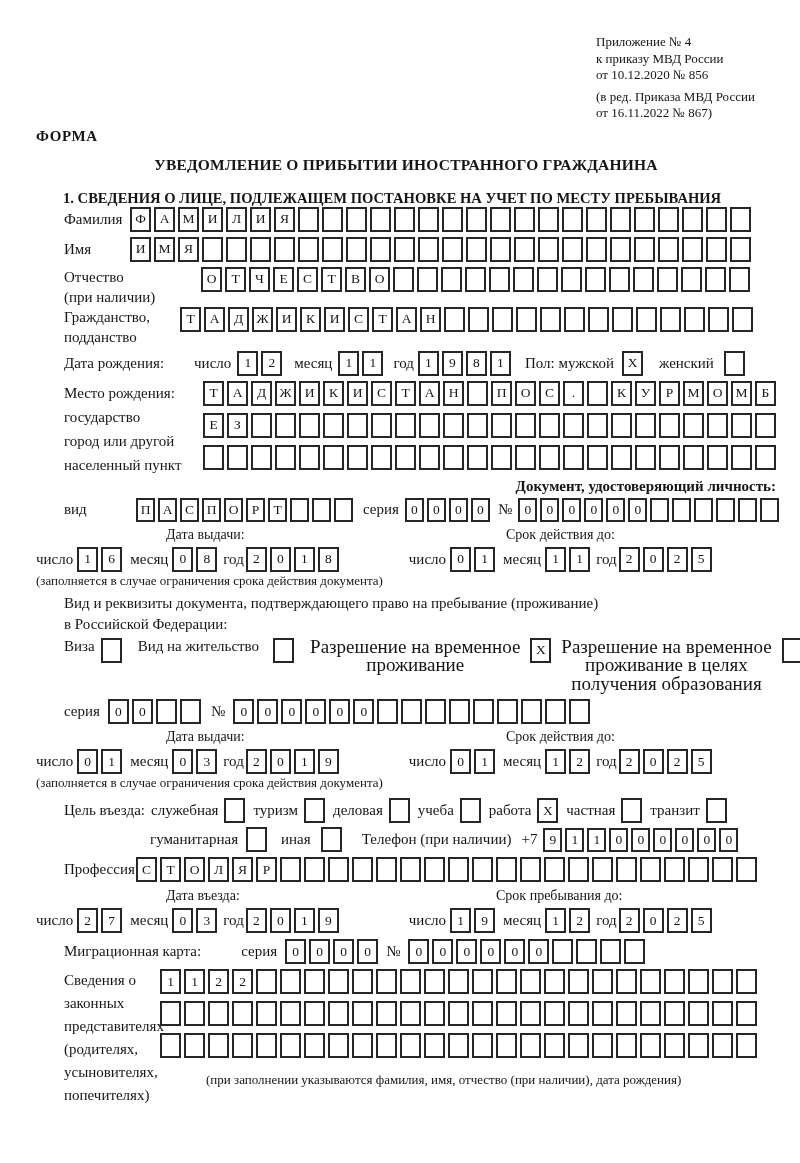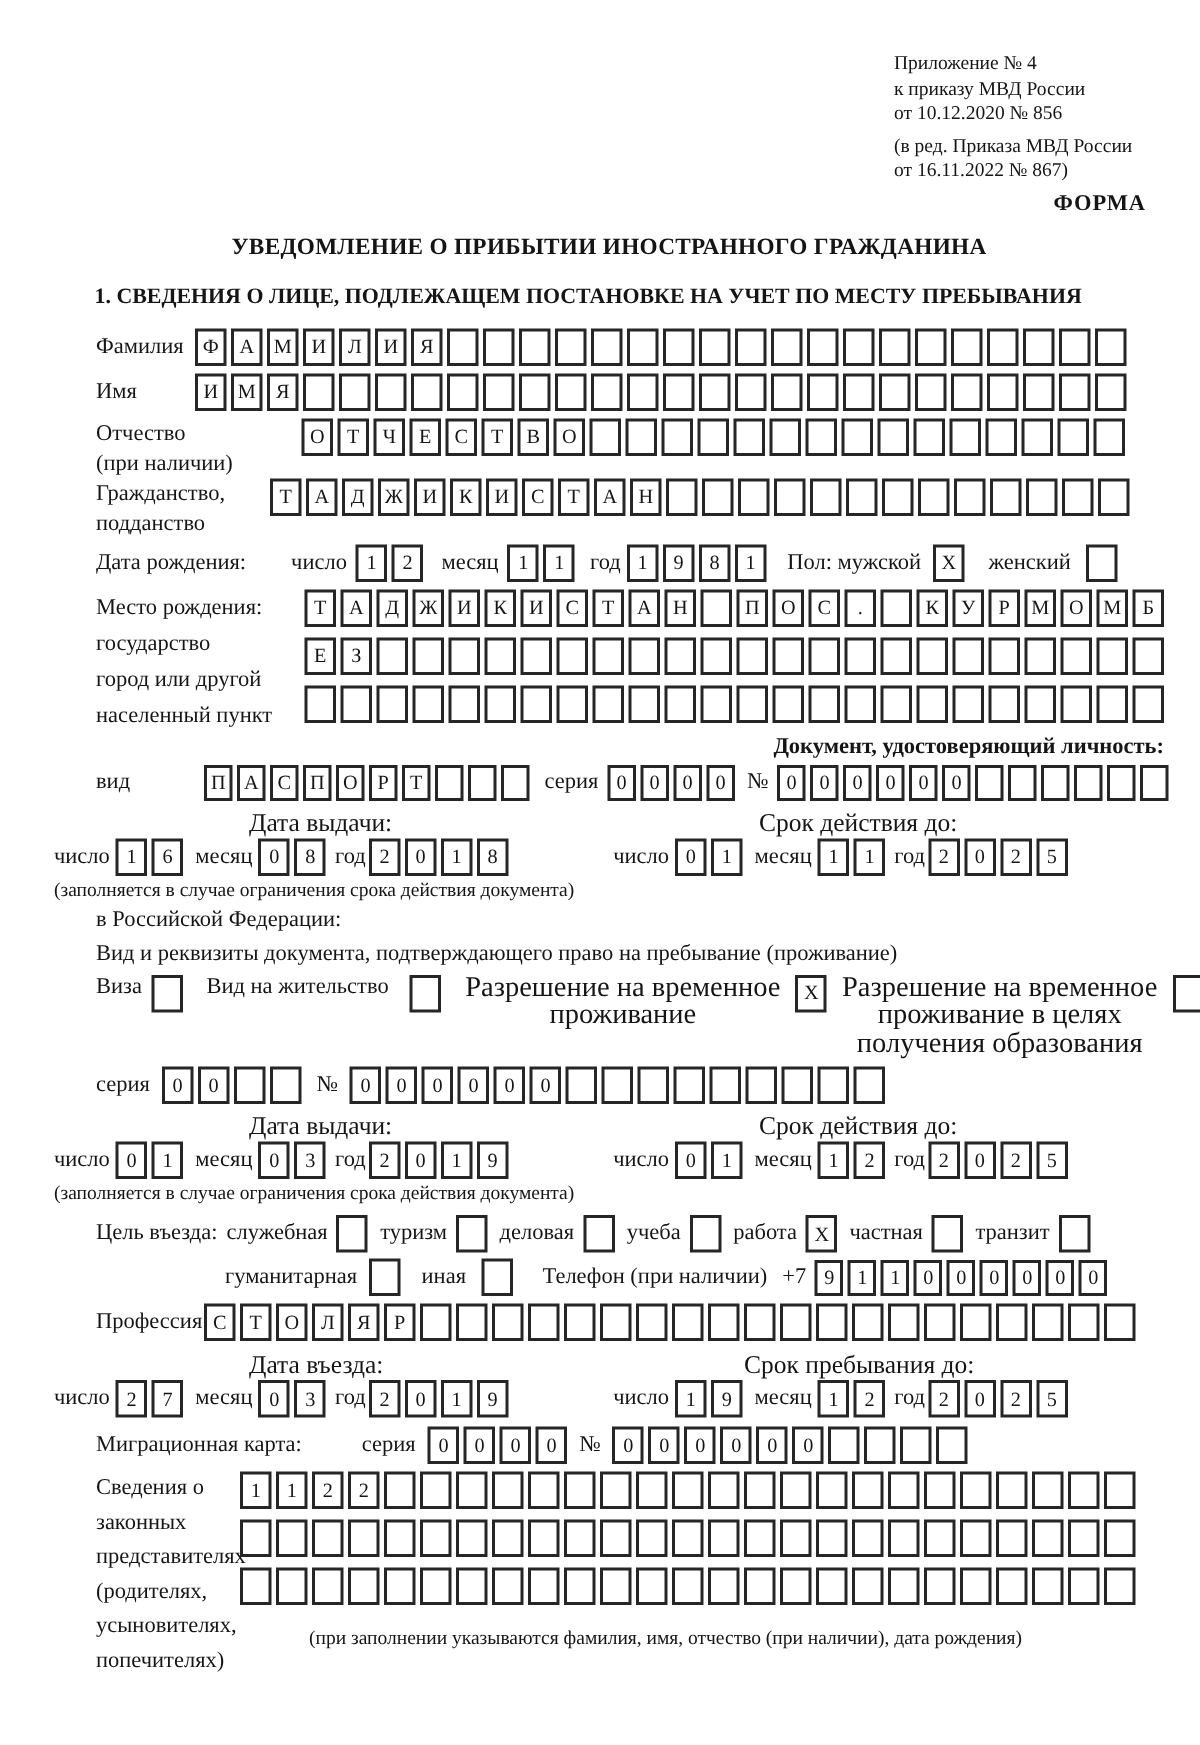--- a/index.html
+++ b/index.html
@@ -3,48 +3,48 @@
 <meta charset="utf-8">
 <style>
   *{box-sizing:border-box}
   html,body{margin:0;padding:0;background:#fff}
   .page{width:800px;height:1163px;background:#fff;overflow:hidden;position:relative;
         font-family:"Liberation Serif","DejaVu Serif",serif;color:#151515;font-size:15px;
         padding:34px 24px 0 36px}
   .b{font-weight:bold}
   .annot{width:180px;margin-left:auto;line-height:16.5px;font-size:13px}
   .gap{margin-top:5px}
-  .forma{text-align:right;margin-top:6px;padding-right:12px;font-size:15px;letter-spacing:.6px}
+  .forma{margin-top:6px;padding-right:12px;font-size:15px;letter-spacing:.6px}
   .title{text-align:center;margin-top:8px;font-size:15.5px;line-height:23px;letter-spacing:.2px}
   .tline{display:inline-block;width:58px;border-bottom:2px solid #3a3a3a;margin-left:10px;height:12px}
   .sect{margin-top:14px;margin-left:27px;font-size:14.6px}
   .frow{display:flex;align-items:center;white-space:nowrap}
   .top{align-items:flex-start}
   .lbl{flex:none}
   .ind{margin-left:28px}
   .lw66{width:66px;flex:none}.lw72{width:72px;flex:none}.lw96{width:96px;flex:none}
   .lw116{width:116px;flex:none}.lw137{width:137px;flex:none}.lw139{width:139px;flex:none}
   .lbl2{line-height:20px;flex:none}
   .lblcol{line-height:24px;flex:none}
   .lblcol6{line-height:23px;flex:none}
   .cells{display:inline-flex;gap:3px;flex:none}
   .cell{flex:none;width:21px;height:25px;border:2px solid #262626;display:inline-flex;
         align-items:center;justify-content:center;font-size:13.5px;background:#fff}
   .sm .cell{width:19px;height:24px}
   .stack{display:flex;flex-direction:column;gap:7px}
-  .dheads{position:relative;height:18px;font-size:17px}
+  .dheads{position:relative;height:18px;font-size:14px}
   .dheads span{position:absolute;top:0}
   .dh1{left:130px}.dh2{left:470px}.dh2b{left:460px}
   .note{font-size:13px;text-align:left;padding-right:16px}
   .reprnote{font-size:13px;margin-top:7px;margin-left:46px}
   .center{text-align:right}
   .pl{text-align:center;line-height:18.5px;font-size:19px;flex:none}
   .mt1{margin-top:1px}.mt2{margin-top:2px}.mt3{margin-top:3px}.mt4{margin-top:4px}
   .mt5{margin-top:5px}.mt6{margin-top:6px}.mt7{margin-top:7px}
-  .mt12{margin-top:12px}
+  .mt12{margin-top:0}
   .ml2{margin-left:2px}.ml4{margin-left:4px}.ml6{margin-left:6px}.ml8{margin-left:8px}
   .ml10{margin-left:10px}.ml12{margin-left:12px}.ml14{margin-left:14px}.ml16{margin-left:16px}
   .ml20{margin-left:20px}.ml30{margin-left:30px}.ml40{margin-left:40px}
   .ml70{margin-left:70px}.ml174{margin-left:114px}
 </style>
 </head>
 <body>
 
 <div class="page">
 
@@ -388,22 +388,22 @@
     <span class="cells ml2">
         <span class="cell">2</span>
         <span class="cell">0</span>
         <span class="cell">2</span>
         <span class="cell">5</span>
       </span>
   </div>
 
   <div class="note mt1">(заполняется в случае ограничения срока действия документа)</div>
 
+  <div class="ind mt6">Вид и реквизиты документа, подтверждающего право на пребывание (проживание)</div>
   <div class="ind mt4">в Российской Федерации:</div>
-  <div class="ind mt6">Вид и реквизиты документа, подтверждающего право на пребывание (проживание)</div>
 
   <div class="frow top mt5">
     <span class="lbl ind">Виза</span>
     <span class="cells ml6">
         <span class="cell"></span>
       </span>
     <span class="lbl ml16">Вид на жительство</span>
     <span class="cells ml14">
         <span class="cell"></span>
       </span>

